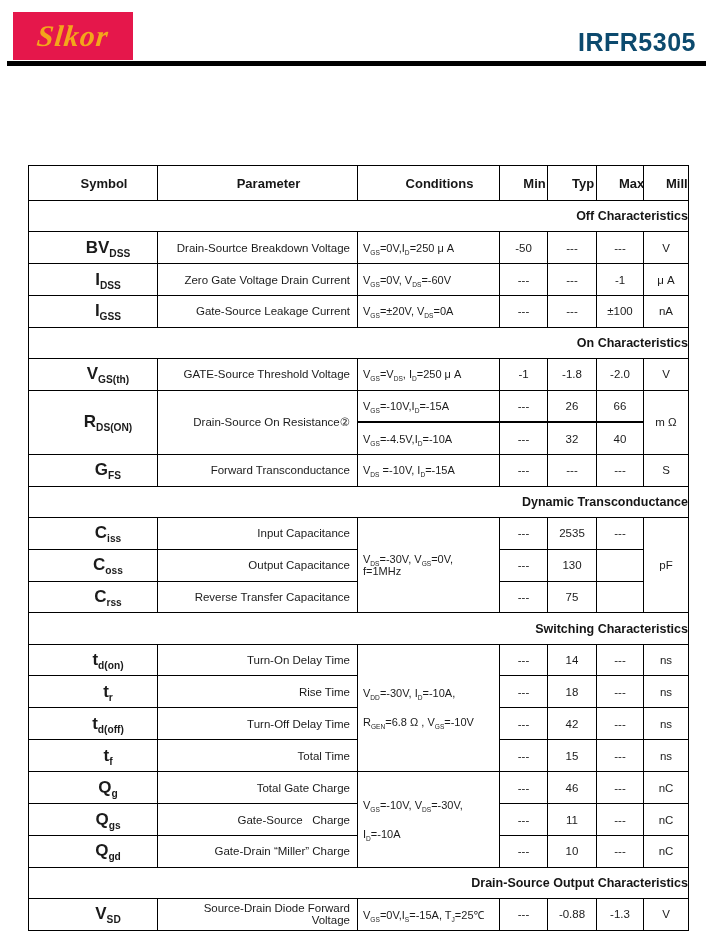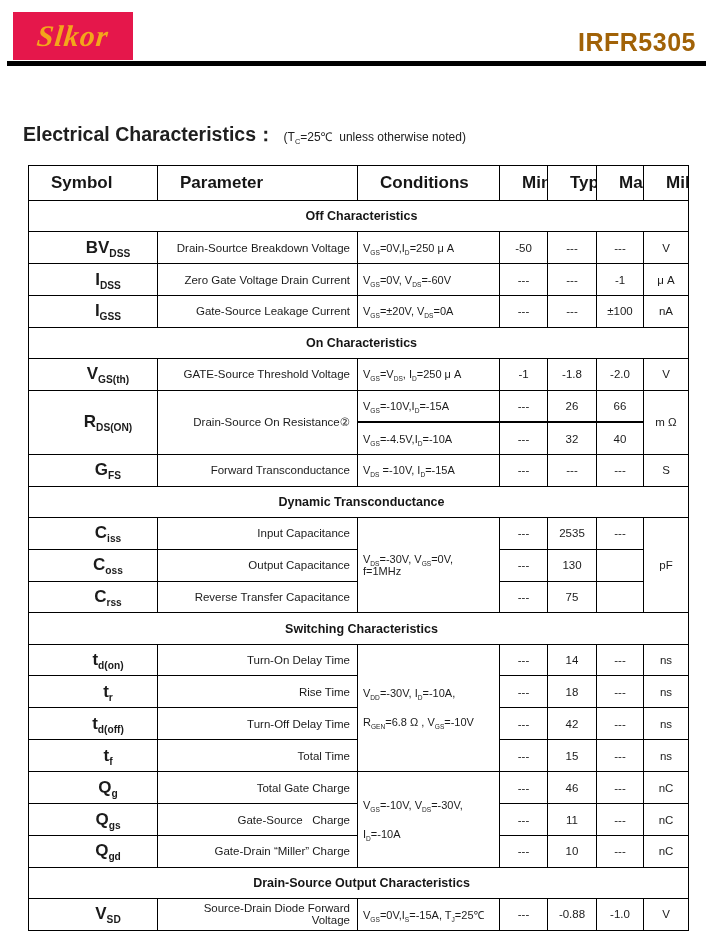--- a/index.html
+++ b/index.html
@@ -31,21 +31,21 @@
     color: #f3a61b;
     transform: skewX(-6deg);
     letter-spacing: 1px;
   }
   .part-number {
     position: absolute;
     right: 17px; top: 28px;
     font-size: 25px;
     font-weight: 700;
     letter-spacing: 0.5px;
-    color: #a16207;
+    color: #0c4a6e;
   }
   .header-rule {
     position: absolute;
     left: 7px; top: 61px;
     width: 699px; height: 5px;
     background: #000;
   }
   
   .title-line {
     position: absolute;
@@ -73,31 +73,31 @@
     border-collapse: collapse;
     table-layout: fixed;
   }
   table.ec th, table.ec td {
     border: 1px solid #000;
     vertical-align: middle;
     overflow: hidden;
   }
   tr.hdr { height: 35px; }
   tr.hdr th {
-    font-size: 17px;
-    font-weight: 700;
-    text-align: left;
+    font-size: 13px;
+    font-weight: 700;
+    text-align: center;
     color: #161616;
     padding-left: 22px;
   }
   tr.sec { height: 31px; }
   tr.sec td {
     font-size: 12.5px;
     font-weight: 700;
-    text-align: center;
+    text-align: right;
     padding-left: 6px;
     color: #161616;
   }
   tr.data { height: 31.8px; }
   td.sym {
     font-size: 17px;
     font-weight: 700;
     text-align: center;
     padding-left: 30px;
   }
@@ -124,23 +124,20 @@
 <body>
 
 <div class="page">
 
   <div class="logo-box">
     <span class="logo-text">Slkor</span>
   </div>
   <div class="part-number">IRFR5305</div>
   <div class="header-rule"></div>
 
-  <div class="title-line">
-    <span class="title-main">Electrical Characteristics：</span><span class="title-note"><span>(T</span><sub>C</sub><span>=25℃&nbsp; unless otherwise noted)</span></span>
-  </div>
 
   <table class="ec">
     <colgroup>
       <col style="width:129px">
         <col style="width:200px">
         <col style="width:142px">
       <col style="width:48px">
         <col style="width:49px">
         <col style="width:47px">
         <col style="width:45px">
@@ -331,19 +328,19 @@
     <tr class="sec">
       <td colspan="7">Drain-Source Output Characteristics</td>
     </tr>
 
     <tr class="data">
       <td class="sym"><span>V</span><sub>SD</sub></td>
       <td class="param">Source-Drain Diode Forward Voltage</td>
       <td class="cond"><span>V</span><sub>GS</sub><span>=0V,I</span><sub>S</sub><span>=-15A, T</span><sub>J</sub><span>=25℃</span></td>
       <td class="val">---</td>
       <td class="val">-0.88</td>
-      <td class="val">-1.0</td>
+      <td class="val">-1.3</td>
       <td class="val">V</td>
     </tr>
     </tbody>
   </table>
 
 </div>
 
 </body></html>

